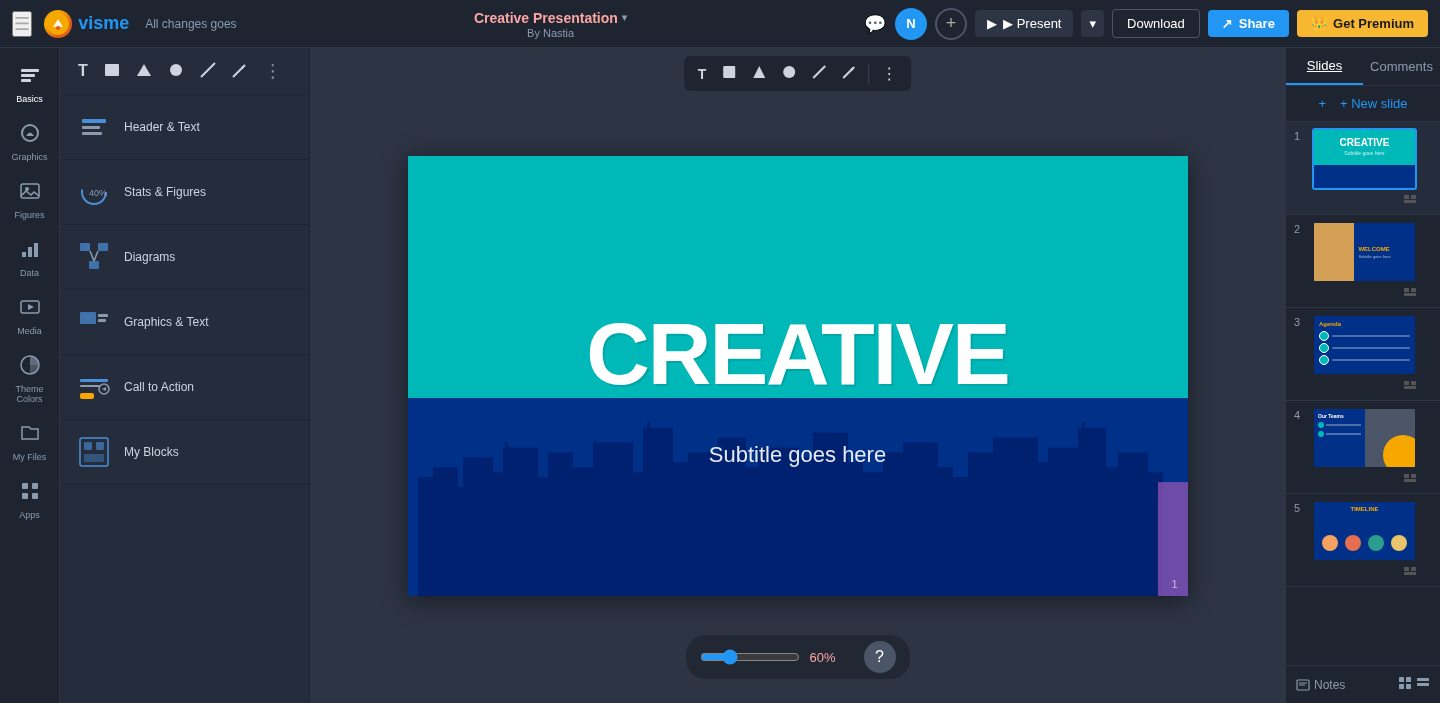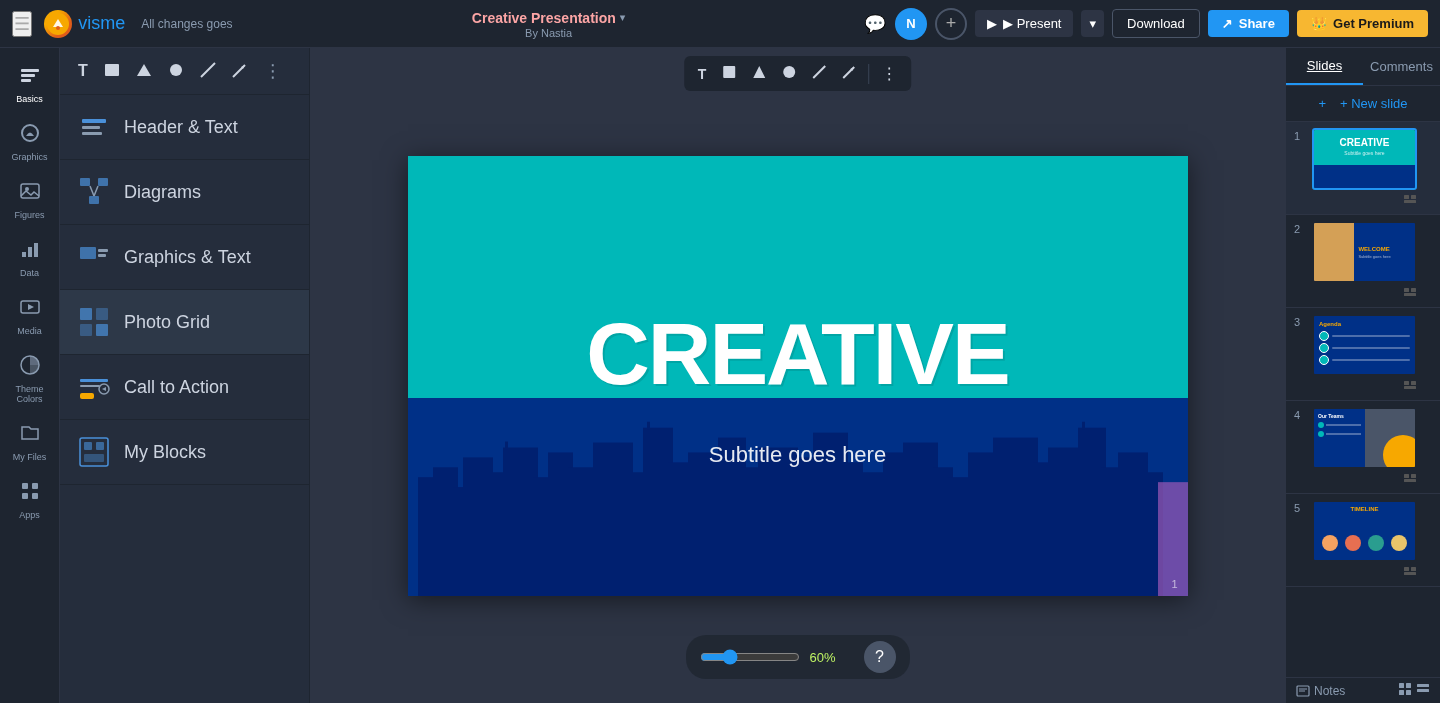--- a/index.html
+++ b/index.html
@@ -11,21 +11,21 @@
       padding: 0 12px; gap: 12px; flex-shrink: 0; border-bottom: 1px solid #2d3444;
     }
     .topbar-menu-icon { font-size: 18px; cursor: pointer; color: #aaa; }
     .topbar-logo { display: flex; align-items: center; gap: 6px; }
     .topbar-logo-img {
       width: 28px; height: 28px;
       background: linear-gradient(135deg, #f7a800 30%, #e05c1a 70%);
       border-radius: 50%; display: flex; align-items: center; justify-content: center;
       font-size: 10px; font-weight: bold; color: white;
     }
-    .topbar-logo-text { color: #2196F3; font-size: 18px; font-weight: 400; text-align: right; }
+    .topbar-logo-text { color: #2196F3; font-size: 18px; font-weight: 700; text-align: right; }
     .topbar-saved { color: #8a9bb0; font-size: 12px; margin-left: 4px; }
     .topbar-title-area { flex: 1; text-align: center; }
     .topbar-actions { display: flex; align-items: center; gap: 8px; }
     .btn-comment { background: none; border: none; color: #aaa; cursor: pointer; font-size: 18px; }
     .avatar-btn {
       width: 32px; height: 32px; border-radius: 50%;
       background: #2196F3; color: white; font-weight: bold;
       display: flex; align-items: center; justify-content: center;
       font-size: 13px; cursor: pointer; border: none;
     }
@@ -81,21 +81,21 @@
     }
     .panel-item {
       display: flex; align-items: center; gap: 12px;
       padding: 14px 16px; cursor: pointer; border-bottom: 1px solid #1e2530;
     }
     .panel-item.active { background: #2d3848; }
     .panel-item-icon {
       width: 36px; height: 36px; display: flex; align-items: center; justify-content: center;
       flex-shrink: 0;
     }
-    .panel-item-label { font-size: 18px; color: #cdd4e0; font-weight: 500; }
+    .panel-item-label { font-size: 12px; color: #cdd4e0; font-weight: 500; }
 
     
     .canvas-area {
       flex: 1; background: #2d3444; display: flex; align-items: center; justify-content: center;
       position: relative; overflow: hidden;
     }
     .slide-canvas {
       width: 780px; height: 440px; position: relative; overflow: hidden;
       box-shadow: 0 4px 24px rgba(0,0,0,0.5);
     }
@@ -129,21 +129,21 @@
     }
     .toolbar-divider { width: 1px; height: 20px; background: #3a4456; margin: 0 2px; }
 
     
     .bottom-bar {
       position: absolute; bottom: 24px; left: 50%; transform: translateX(-50%);
       display: flex; align-items: center; gap: 10px;
       background: #1e2530cc; border-radius: 20px; padding: 6px 14px;
     }
     .zoom-slider { width: 100px; accent-color: #2196F3; }
-    .zoom-pct { color: #bef264; font-size: 13px; min-width: 36px; }
+    .zoom-pct { color: #fca5a5; font-size: 13px; min-width: 36px; }
     .btn-help {
       width: 32px; height: 32px; border-radius: 50%; background: #4a5568;
       border: none; color: #fff; font-size: 16px; cursor: pointer;
       display: flex; align-items: center; justify-content: center; margin-left: 8px;
     }
 
     
     .right-panel {
       width: 155px; background: #1e2530; border-left: 1px solid #2d3444;
       display: flex; flex-direction: column;
@@ -171,21 +171,21 @@
     .thumb-img {
       width: 105px; height: 62px; border-radius: 3px; overflow: hidden;
       position: relative; flex-shrink: 0; border: 2px solid transparent;
     }
     .slide-thumb.active .thumb-img { border-color: #2196F3; }
     .thumb-action { font-size: 11px; color: #555; text-align: right; padding: 2px 0; }
 
     
     .right-bottom-bar {
       display: flex; align-items: center; justify-content: space-between;
-      padding: 4px 10px; border-top: 1px solid #2d3444; margin-top: 40px;
+      padding: 10px 10px; border-top: 1px solid #2d3444; margin-top: 40px;
     }
     .notes-btn { display: flex; align-items: center; gap: 4px; font-size: 12px; color: #8a9bb0; cursor: pointer; background: none; border: none; }
     .view-btns { display: flex; gap: 4px; }
     .view-btn { background: none; border: none; color: #8a9bb0; cursor: pointer; font-size: 14px; }
   </style>
 </head>
 <body>
 
 <div class="topbar">
   <button class="topbar-menu-icon">☰</button>
@@ -349,49 +349,47 @@
           <rect x="6" y="10" width="24" height="4" rx="1" fill="#4a90d9"></rect>
           <rect x="6" y="17" width="18" height="3" rx="1" fill="#8a9bb0"></rect>
           <rect x="6" y="23" width="20" height="3" rx="1" fill="#8a9bb0"></rect>
         </svg>
       </div>
       <span class="panel-item-label">Header &amp; Text</span>
     </div>
     <div class="panel-item">
       <div class="panel-item-icon">
         <svg width="36" height="36" viewBox="0 0 36 36">
+          <circle cx="18" cy="18" r="12" fill="none" stroke="#4a90d9" stroke-width="2" stroke-dasharray="40 35"></circle>
+          <text x="13" y="22" font-size="9" fill="#8a9bb0">40%</text>
+        </svg>
+      </div>
+      <span class="panel-item-label">Stats &amp; Figures</span>
+    </div>
+    <div class="panel-item">
+      <div class="panel-item-icon">
+        <svg width="36" height="36" viewBox="0 0 36 36">
           <rect x="4" y="4" width="10" height="8" rx="1" fill="#4a90d9" opacity="0.7"></rect>
           <rect x="22" y="4" width="10" height="8" rx="1" fill="#4a90d9" opacity="0.7"></rect>
           <rect x="13" y="22" width="10" height="8" rx="1" fill="#4a90d9" opacity="0.7"></rect>
           <line x1="14" y1="12" x2="18" y2="22" stroke="#8a9bb0" stroke-width="1.5"></line>
           <line x1="22" y1="12" x2="18" y2="22" stroke="#8a9bb0" stroke-width="1.5"></line>
         </svg>
       </div>
       <span class="panel-item-label">Diagrams</span>
     </div>
     <div class="panel-item">
       <div class="panel-item-icon">
         <svg width="36" height="36" viewBox="0 0 36 36">
           <rect x="4" y="8" width="16" height="12" rx="1" fill="#4a90d9" opacity="0.7"></rect>
           <rect x="22" y="10" width="10" height="3" rx="1" fill="#8a9bb0"></rect>
           <rect x="22" y="15" width="8" height="3" rx="1" fill="#8a9bb0"></rect>
         </svg>
       </div>
       <span class="panel-item-label">Graphics &amp; Text</span>
-    </div>
-    <div class="panel-item active">
-      <div class="panel-item-icon">
-        <svg width="36" height="36" viewBox="0 0 36 36">
-          <rect x="4" y="4" width="12" height="12" rx="1" fill="#4a90d9" opacity="0.7"></rect>
-          <rect x="20" y="4" width="12" height="12" rx="1" fill="#4a90d9" opacity="0.4"></rect>
-          <rect x="4" y="20" width="12" height="12" rx="1" fill="#4a90d9" opacity="0.4"></rect>
-          <rect x="20" y="20" width="12" height="12" rx="1" fill="#4a90d9" opacity="0.7"></rect>
-        </svg>
-      </div>
-      <span class="panel-item-label">Photo Grid</span>
     </div>
     <div class="panel-item">
       <div class="panel-item-icon">
         <svg width="36" height="36" viewBox="0 0 36 36">
           <rect x="4" y="10" width="28" height="3" rx="1" fill="#4a90d9"></rect>
           <rect x="4" y="16" width="20" height="2" rx="1" fill="#8a9bb0"></rect>
           <rect x="4" y="24" width="14" height="6" rx="2" fill="#f7a800"></rect>
           <circle cx="28" cy="20" r="5" fill="none" stroke="#8a9bb0" stroke-width="1.5"></circle>
           <polygon points="26,20 30,18 30,22" fill="#8a9bb0"></polygon>
         </svg>

